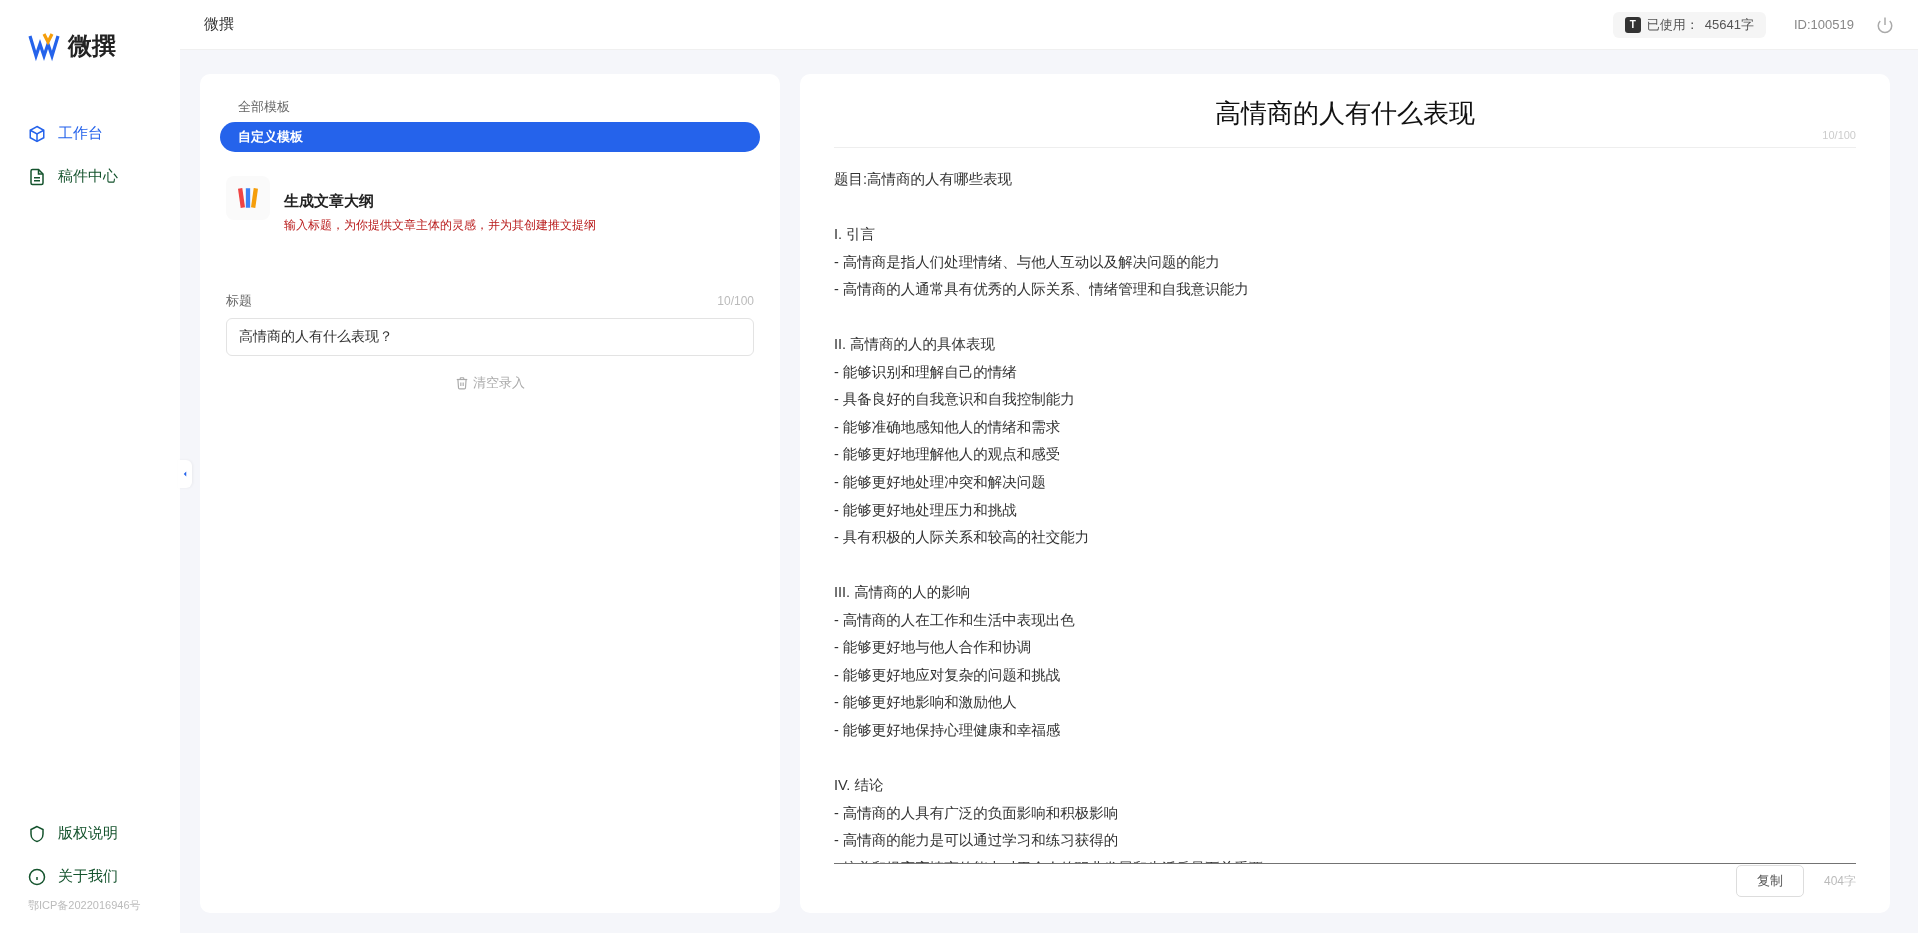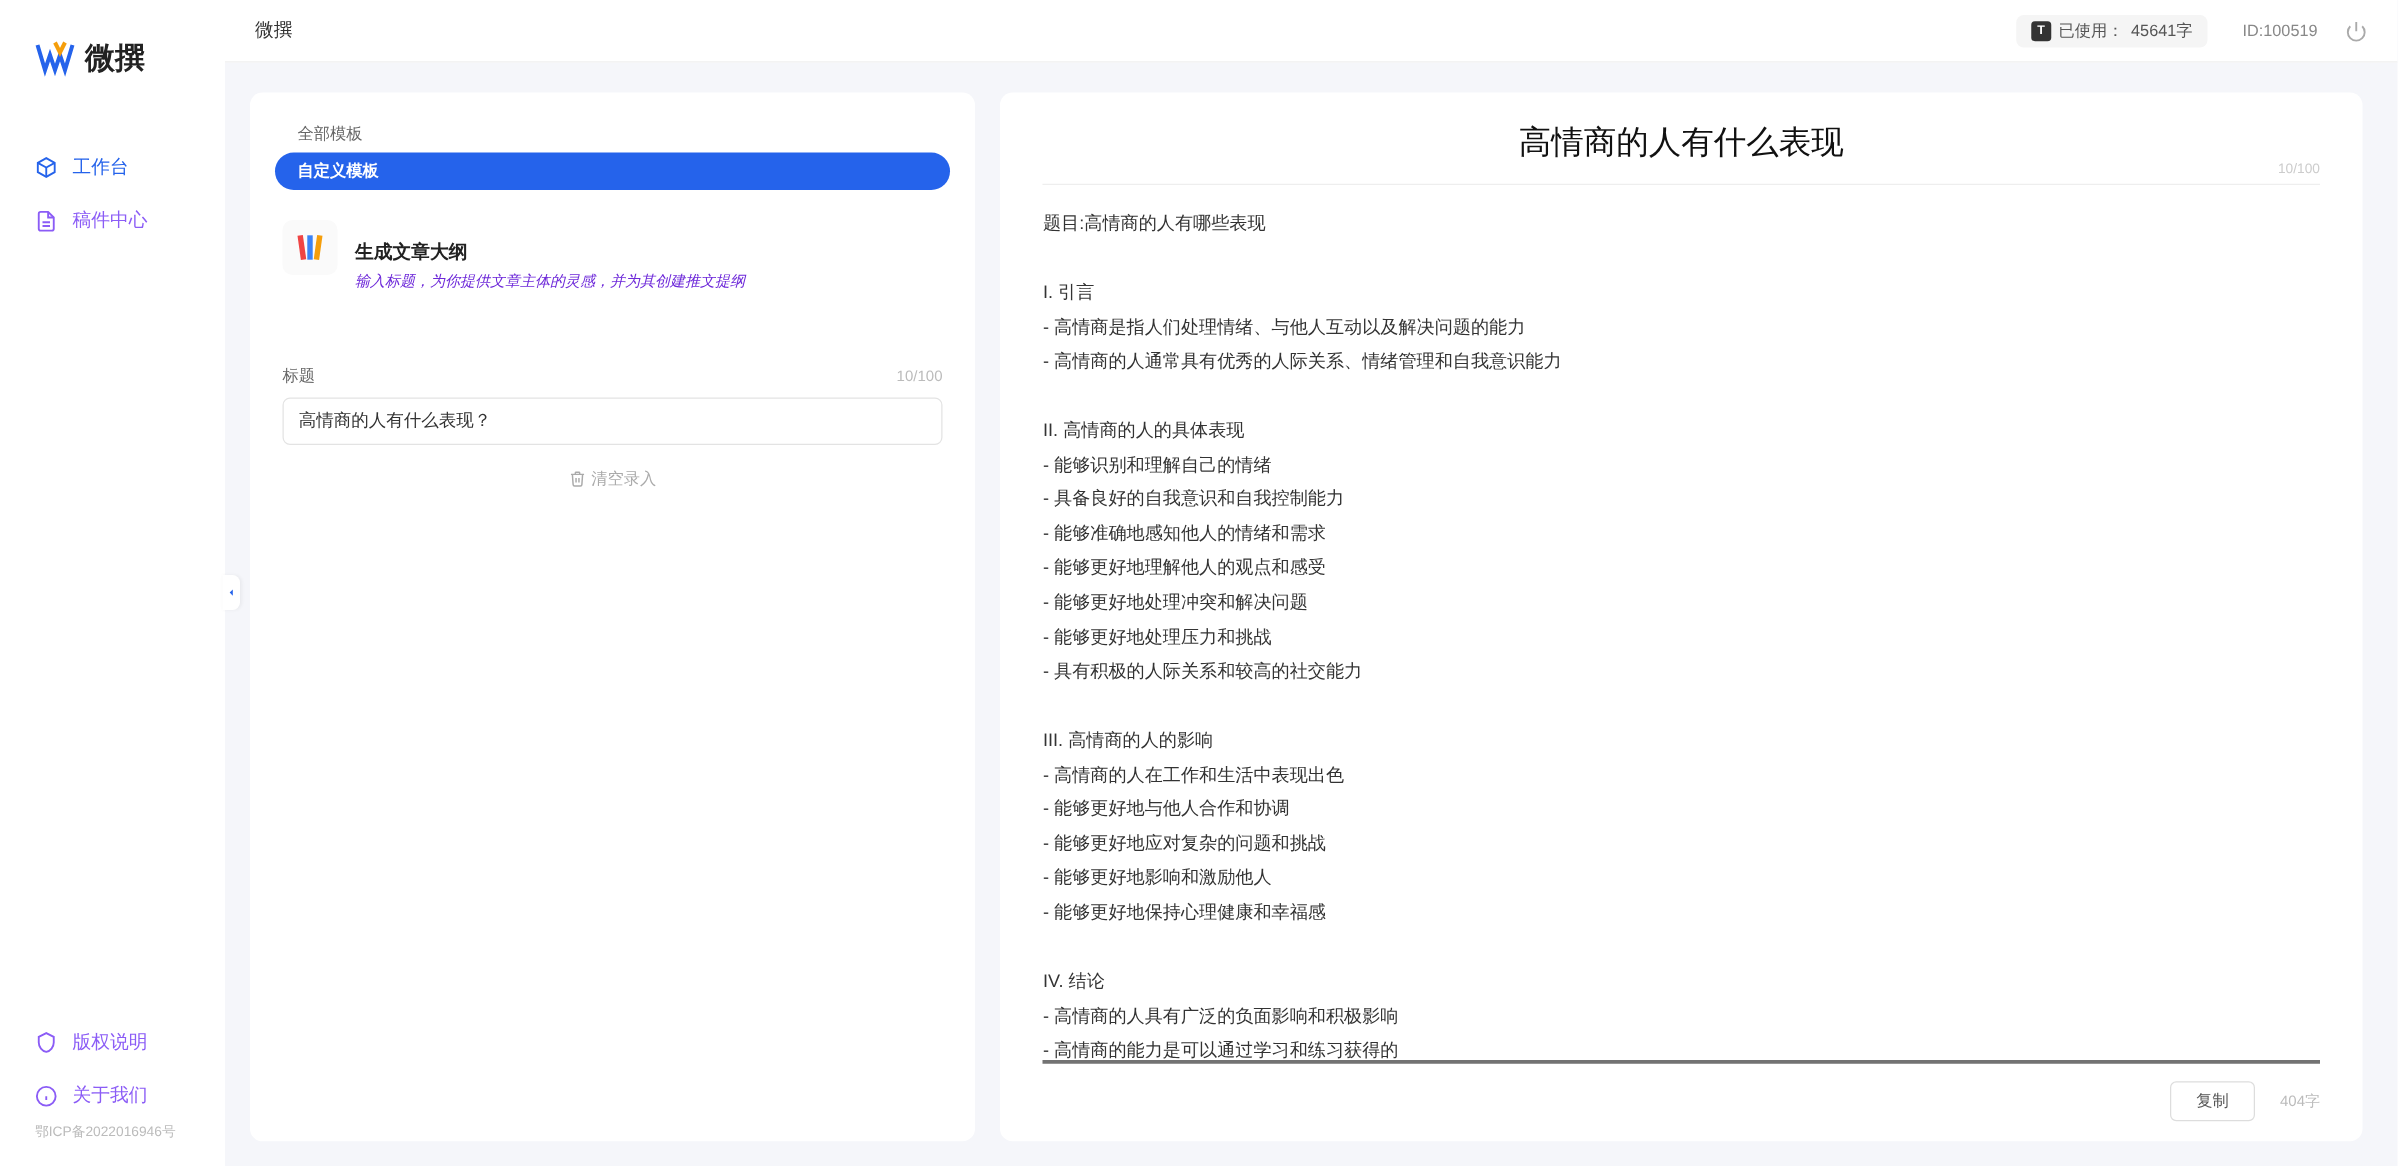--- a/index.html
+++ b/index.html
@@ -6,21 +6,21 @@
 body { font-family: -apple-system, BlinkMacSystemFont, "Segoe UI", "PingFang SC", "Microsoft YaHei", sans-serif; background: #f5f6fa; width: 1918px; height: 933px; overflow: hidden; }
 
 .app { display: flex; height: 933px; }
 
 
 .sidebar { width: 180px; background: #fff; display: flex; flex-direction: column; padding-top: 30px; position: relative; }
 .logo { display: flex; align-items: center; gap: 8px; padding: 0 28px 50px 28px; }
 .logo-mark { width: 32px; height: 32px; position: relative; }
 .logo-text { font-size: 24px; font-weight: 700; color: #222; }
 .nav { flex: 1; }
-.nav-item { display: flex; align-items: center; gap: 12px; padding: 12px 28px; color: #8b5cf6; cursor: pointer; font-size: 15px; }
+.nav-item { display: flex; align-items: center; gap: 12px; padding: 12px 28px; color: #14532d; cursor: pointer; font-size: 15px; }
 .nav-item.active { color: #2563eb; }
 .nav-item svg { width: 18px; height: 18px; }
 .sidebar-bottom { padding-bottom: 20px; }
 .icp { font-size: 11px; color: #bbb; padding: 0 28px; }
 
 .collapse-handle { position: absolute; right: -12px; top: 460px; width: 14px; height: 28px; background: #fff; border-radius: 0 6px 6px 0; display: flex; align-items: center; justify-content: center; cursor: pointer; box-shadow: 1px 0 3px rgba(0,0,0,0.05); }
 .collapse-handle svg { width: 10px; height: 10px; }
 
 
 .main { flex: 1; display: flex; flex-direction: column; }
@@ -40,21 +40,21 @@
 
 .panel-left { width: 580px; background: #fff; border-radius: 10px; display: flex; flex-direction: column; padding: 18px 0 18px 0; }
 .tabs { display: flex; gap: 0; padding: 0 20px 14px 20px; flex-direction: column; }
 .tab { padding: 6px 18px; border-radius: 16px; font-size: 13px; cursor: pointer; color: #666; }
 .tab.active { background: #2563eb; color: #fff; font-weight: bold; }
 
 .template-card { display: flex; gap: 14px; padding: 10px 26px 18px 26px; }
 .tcard-icon { width: 44px; height: 44px; background: #fafafa; border-radius: 8px; display: flex; align-items: center; justify-content: center; }
 .tcard-body { flex: 1; margin-top: 16px; }
 .tcard-title { font-size: 15px; font-weight: 600; color: #222; margin-bottom: 6px; }
-.tcard-sub { font-size: 12px; color: #6d28d9; font-style: italic; }
+.tcard-sub { font-size: 12px; color: #b91c1c; }
 
 .form-block { padding: 8px 26px 0 26px; }
 .form-label-row { display: flex; justify-content: space-between; align-items: baseline; margin-bottom: 8px; }
 .form-label { font-size: 13px; color: #666; margin-top: 32px; }
 .form-counter { font-size: 12px; color: #bbb; }
 .title-input { width: 100%; border: 1px solid #e3e3e3; border-radius: 6px; padding: 10px 12px; font-size: 14px; color: #333; outline: none; }
 
 .reset-row { text-align: center; padding: 18px 0 0 0; }
 .reset-btn { display: inline-flex; align-items: center; gap: 4px; color: #aaa; font-size: 13px; background: none; border: none; cursor: pointer; }
 
@@ -63,21 +63,21 @@
 .generate-btn { width: 250px; background: #3b82f6; color: #fff; border: none; border-radius: 8px; padding: 12px 0; font-size: 15px; cursor: pointer; }
 
 
 .panel-right { flex: 1; background: #fff; border-radius: 10px; display: flex; flex-direction: column; padding: 22px 34px 16px 34px; }
 .doc-title-row { position: relative; text-align: center; padding-bottom: 16px; border-bottom: 1px solid #eee; margin-bottom: 18px; }
 .doc-title { font-size: 26px; font-family: "SimSun", serif; color: #111; }
 .doc-title-counter { position: absolute; right: 0; bottom: 6px; font-size: 11px; color: #ccc; }
 
 .doc-body { flex: 1; overflow-y: auto; font-size: 14.5px; line-height: 1.9; color: #333; white-space: pre-line; }
 
-.doc-footer { display: flex; justify-content: flex-end; align-items: center; gap: 20px; padding-top: 14px; border-top: 3px solid #737373; }
+.doc-footer { display: flex; justify-content: flex-end; align-items: center; gap: 20px; padding-top: 1px; border-top: 1px solid #737373; }
 .copy-btn { border: 1px solid #ddd; background: #fff; color: #555; padding: 6px 20px; border-radius: 5px; font-size: 13px; cursor: pointer; }
 .word-count { font-size: 12px; color: #bbb; }
 </style>
 </head>
 <body>
 
 <div class="app">
 
   <aside class="sidebar">
     <div class="logo">

